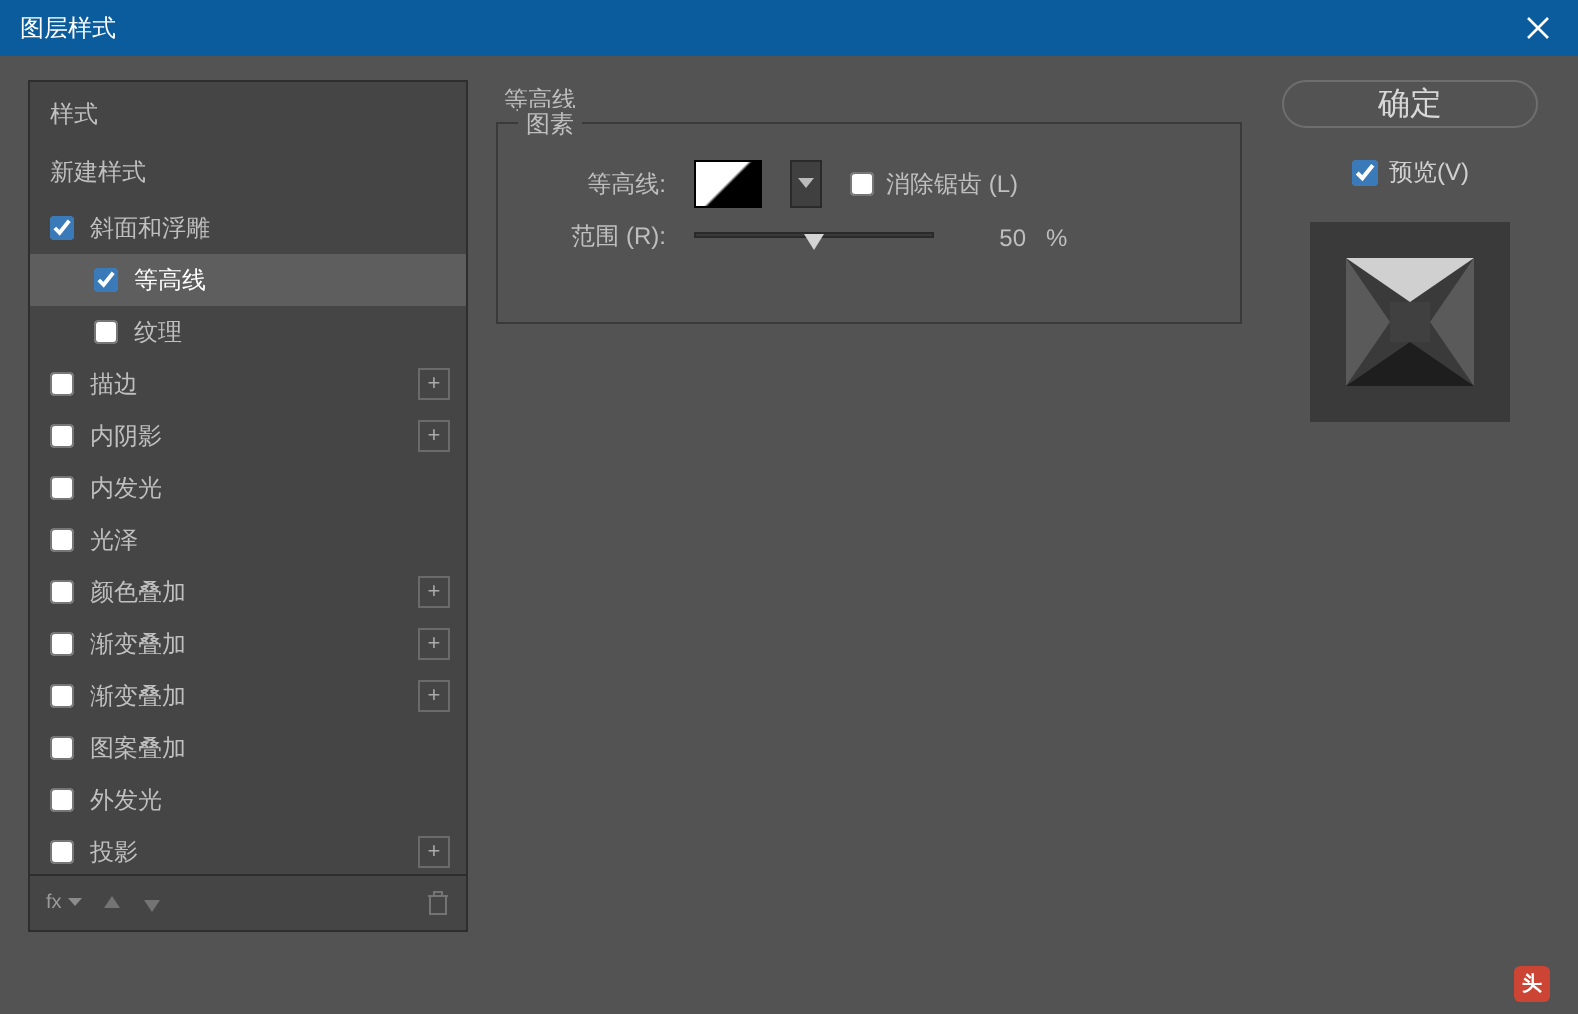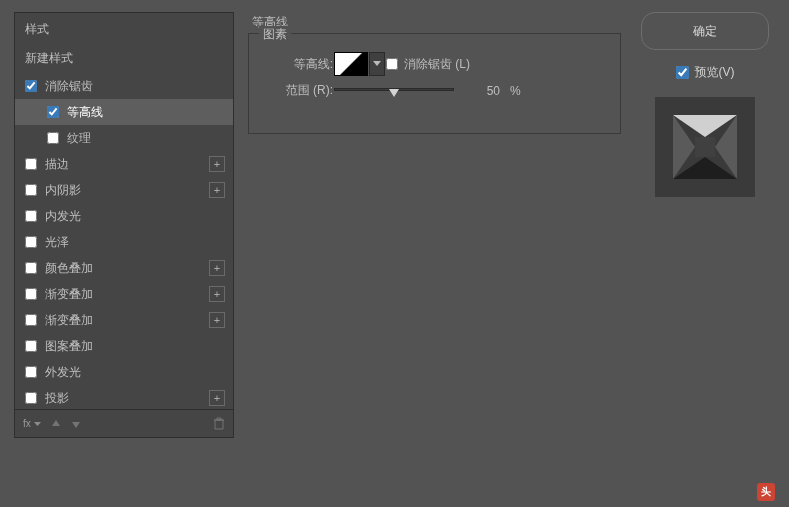--- a/index.html
+++ b/index.html
@@ -18,63 +18,71 @@
 .item input[type=checkbox] { margin-right: 8px; width: 12px; height: 12px; accent-color: #3a7ab8; }
 .item .plus { margin-left: auto; width: 16px; height: 16px; border: 1px solid #6a6a6a; display: flex; align-items: center; justify-content: center; font-size: 11px; color: #aaa; }
 .sidebar-footer { height: 28px; border-top: 1px solid #2e2e2e; display: flex; align-items: center; padding: 0 8px; gap: 10px; color: #9a9a9a; font-size: 10px; }
 .sidebar-footer .spacer { flex: 1; }
 .sidebar-footer svg { opacity: 0.7; }
 
 .main { flex: 1; padding: 0 14px; position: relative; }
 .main-title { color: #bfbfbf; font-size: 12px; margin: 2px 0 2px 4px; }
 .fieldset { border: 1px solid #3a3a3a; padding: 12px 14px 28px; color: #bfbfbf; font-size: 12px; position: relative; }
 .fieldset .legend { position: absolute; top: -8px; left: 10px; background: #535353; padding: 0 4px; }
-.row { display: flex; align-items: center; margin: 6px 0; gap: 1px; }
+.row { display: flex; align-items: center; margin: 6px 0; gap: 14px; }
 .label { width: 70px; text-align: right; }
 .contour-swatch { width: 34px; height: 24px; background: linear-gradient(135deg, #fff 0%, #fff 48%, #000 52%, #000 100%); border: 1px solid #000; }
 .dropdown-btn { width: 16px; height: 24px; background: #404040; border: 1px solid #2a2a2a; display: flex; align-items: center; justify-content: center; }
 .dropdown-btn svg { width: 8px; height: 6px; }
 .cb { display: flex; align-items: center; gap: 6px; }
 .cb input { width: 12px; height: 12px; }
 .slider-wrap { display: flex; align-items: center; gap: 10px; }
 .slider { width: 120px; height: 14px; position: relative; }
 .slider-track { position: absolute; top: 4px; left: 0; right: 0; height: 3px; background: #3a3a3a; border: 1px solid #2a2a2a; }
 .slider-thumb { position: absolute; top: 5px; left: 50%; transform: translateX(-50%); width: 0; height: 0; border-left: 5px solid transparent; border-right: 5px solid transparent; border-top: 8px solid #d4d4d4; }
 .value { width: 36px; text-align: right; }
 .unit { color: #bfbfbf; }
 
 .right { width: 140px; display: flex; flex-direction: column; gap: 10px; align-items: center; }
-.btn { width: 128px; height: 38px; border: 1px solid #6e6e6e; border-radius: 14px; background: #535353; color: #d8d8d8; font-size: 12px; display: flex; align-items: center; justify-content: center; cursor: pointer; }
+.btn { width: 128px; height: 24px; border: 1px solid #6e6e6e; border-radius: 14px; background: #535353; color: #d8d8d8; font-size: 16px; display: flex; align-items: center; justify-content: center; cursor: pointer; }
 .preview-cb { display: flex; align-items: center; gap: 6px; color: #d0d0d0; font-size: 12px; margin-top: 4px; }
 .preview-cb input { accent-color: #3a7ab8; }
 .preview-box { width: 100px; height: 100px; background: #3a3a3a; margin-top: 6px; position: relative; display: flex; align-items: center; justify-content: center; }
 .bevel-shape { position: relative; width: 80px; height: 80px; }
 .bevel-top { position: absolute; top: 8px; left: 8px; width: 0; height: 0; border-left: 32px solid transparent; border-right: 32px solid transparent; border-top: 22px solid #d0d0d0; }
 .bevel-left { position: absolute; top: 8px; left: 8px; width: 0; height: 0; border-top: 32px solid transparent; border-bottom: 32px solid transparent; border-left: 22px solid #5a5a5a; }
 .bevel-right { position: absolute; top: 8px; right: 8px; width: 0; height: 0; border-top: 32px solid transparent; border-bottom: 32px solid transparent; border-right: 22px solid #5a5a5a; }
 .bevel-bottom { position: absolute; bottom: 8px; left: 8px; width: 0; height: 0; border-left: 32px solid transparent; border-right: 32px solid transparent; border-bottom: 22px solid #1e1e1e; }
 .bevel-center { position: absolute; top: 30px; left: 30px; width: 20px; height: 20px; background: #404040; }
 
 .watermark { position: absolute; bottom: 6px; right: 14px; color: #e6e6e6; font-size: 14px; display: flex; align-items: center; gap: 6px; }
 .watermark .logo { width: 18px; height: 18px; border-radius: 3px; background: #c43; display: flex; align-items: center; justify-content: center; color: #fff; font-size: 10px; font-weight: bold; }
 </style>
 </head>
 <body>
 
 <div class="dialog">
+  <div class="titlebar">
+    <span>图层样式</span>
+    <div class="close">
+      <svg width="12" height="12" viewBox="0 0 12 12">
+          <path d="M1 1 L11 11 M11 1 L1 11" stroke="#fff" stroke-width="1.3"></path>
+        </svg>
+    </div>
+  </div>
 
   <div class="body">
     <div class="sidebar">
       <div class="styles-list">
         <div class="styles-header">样式</div>
         <div class="blend-opts">新建样式</div>
         <div id="items">
             <div class="item">
               <input type="checkbox" checked="" style="">
-              <span>消除锯齿</span>
+              <span>斜面和浮雕</span>
             </div>
             <div class="item sub selected">
               <input type="checkbox" checked="" style="">
               <span>等高线</span>
             </div>
             <div class="item sub">
               <input type="checkbox" style="">
               <span>纹理</span>
             </div>
             <div class="item">

